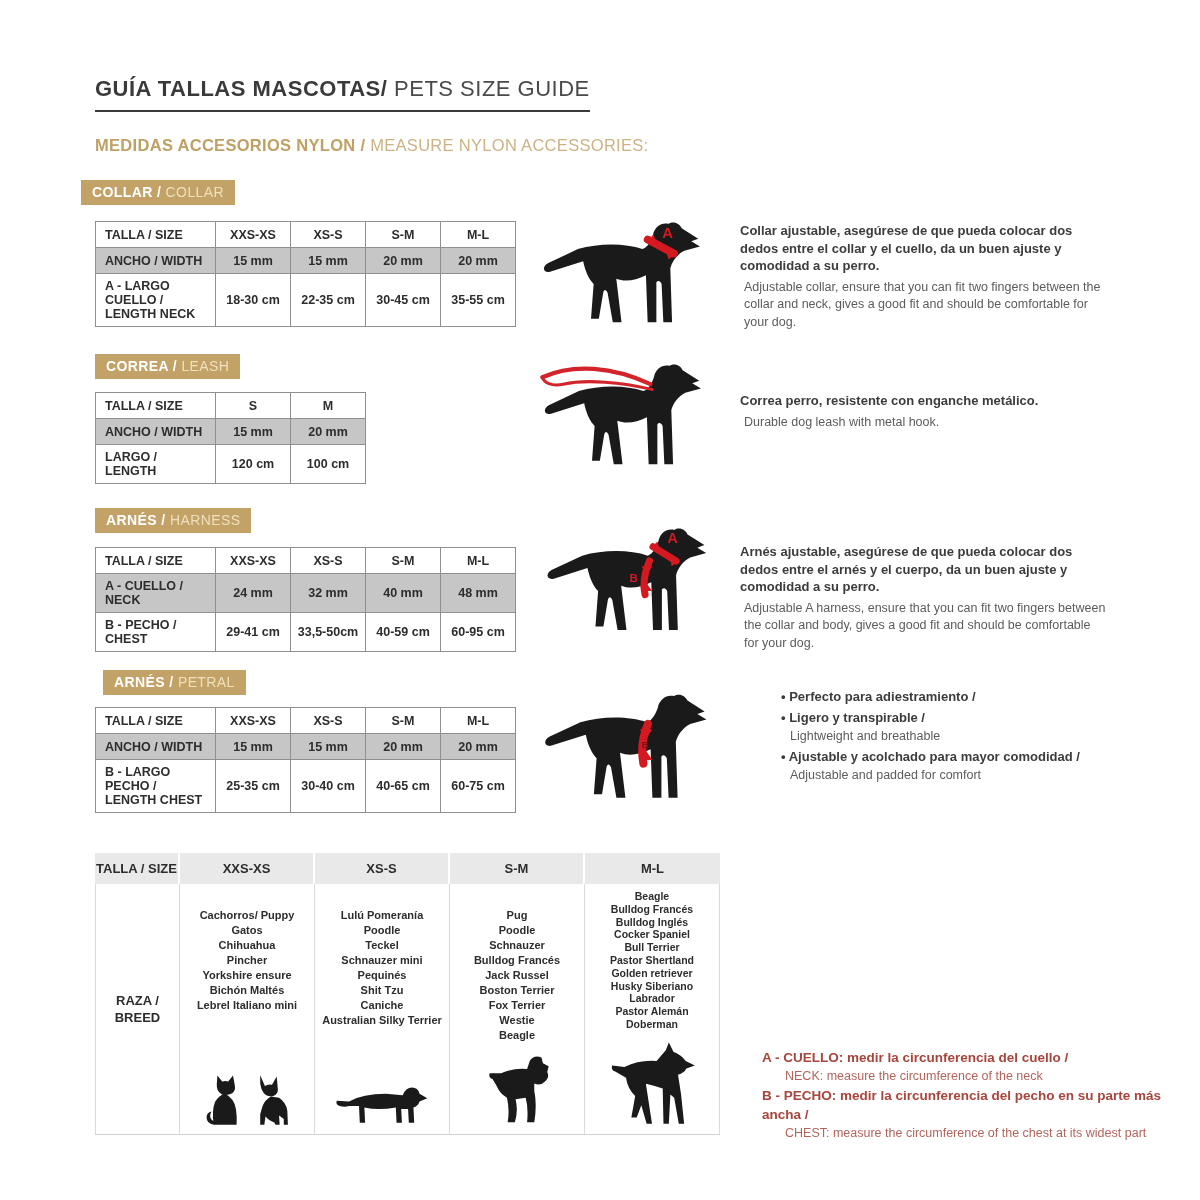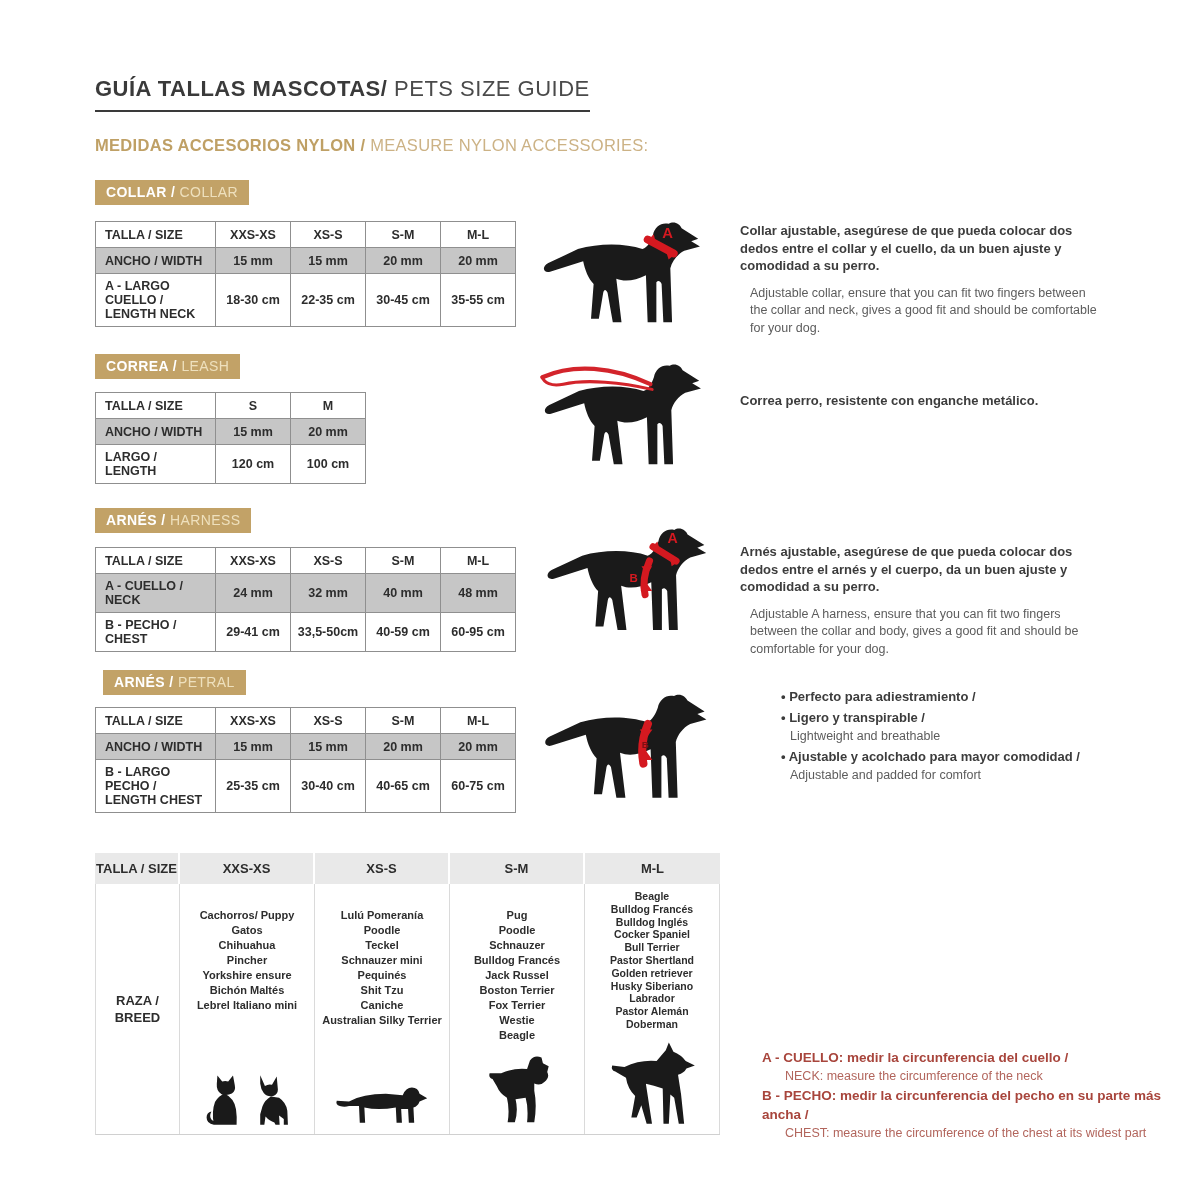--- a/index.html
+++ b/index.html
@@ -43,21 +43,21 @@
   }
   .st-label{
     width:106px;justify-content:flex-start;text-align:left;padding-left:9px;padding-right:4px;
     line-height:14px;
   }
   .shaded .st-cell{background:#c6c6c6;}
 
   
   .desc{width:372px;}
   .d-es{font-weight:bold;color:#3c3c3c;font-size:13px;line-height:17.5px;margin:0;}
-  .d-en{font-weight:normal;color:#5c5c5c;font-size:12.5px;line-height:17.5px;margin:10px;}
+  .d-en{font-weight:normal;color:#5c5c5c;font-size:12.5px;line-height:17.5px;margin:4px;}
 
   .bullets{width:380px;}
   .bullet{margin-bottom:3px;}
   .bullet .es{font-weight:bold;color:#3c3c3c;font-size:13px;line-height:18px;}
   .bullet .es::before{content:"• ";}
   .bullet .en{font-weight:normal;color:#5c5c5c;font-size:12.5px;line-height:18px;padding-left:9px;}
 
   
   .bt-header{display:flex;}
   .bt-hcell{
@@ -121,21 +121,21 @@
   <div class="page-title">
     <span class="t-bold">GUÍA TALLAS MASCOTAS/</span><span class="t-light"> PETS SIZE GUIDE</span>
   </div>
 </div>
 <div class="abs" style="left:95px;top:136px;">
   <div class="page-subtitle">
     <span class="s-bold">MEDIDAS ACCESORIOS NYLON / </span><span class="s-light">MEASURE NYLON ACCESSORIES:</span>
   </div>
 </div>
 
-<div class="abs" style="left:95px;top:180px;">
+<div class="abs" style="left:81px;top:180px;">
   <div class="badge">
     <span class="b-bold">COLLAR / </span><span class="b-light">COLLAR</span>
   </div>
 </div>
 <div class="abs" style="left:95px;top:221px;">
   <div class="size-table">
     <div class="st-row">
       <div class="st-cell st-label">TALLA / SIZE</div>
       <div class="st-cells">
           <div class="st-cell">XXS-XS</div>
@@ -210,20 +210,21 @@
 </div>
 <div class="abs" style="left:532px;top:358px;">
   <svg width="188" height="122" viewBox="0 0 200 140">
     <use href="#sym-dog"></use>
     <path d="M128,30 C85,10 40,6 4,22" stroke="#d3242b" stroke-width="5" fill="none" stroke-linecap="round"></path>
     <path d="M130,36 C95,28 55,24 28,30 C14,33 6,28 4,22" stroke="#d3242b" stroke-width="3.5" fill="none" stroke-linecap="round"></path>
   </svg>
 </div>
 <div class="abs desc" style="left:740px;top:392px;">
   <p class="d-es">Correa perro, resistente con enganche metálico.</p>
+  <p class="d-en">Durable dog leash with metal hook.</p>
 </div>
 
 <div class="abs" style="left:95px;top:508px;">
   <div class="badge">
     <span class="b-bold">ARNÉS / </span><span class="b-light">HARNESS</span>
   </div>
 </div>
 <div class="abs" style="left:95px;top:547px;">
   <div class="size-table">
     <div class="st-row">

